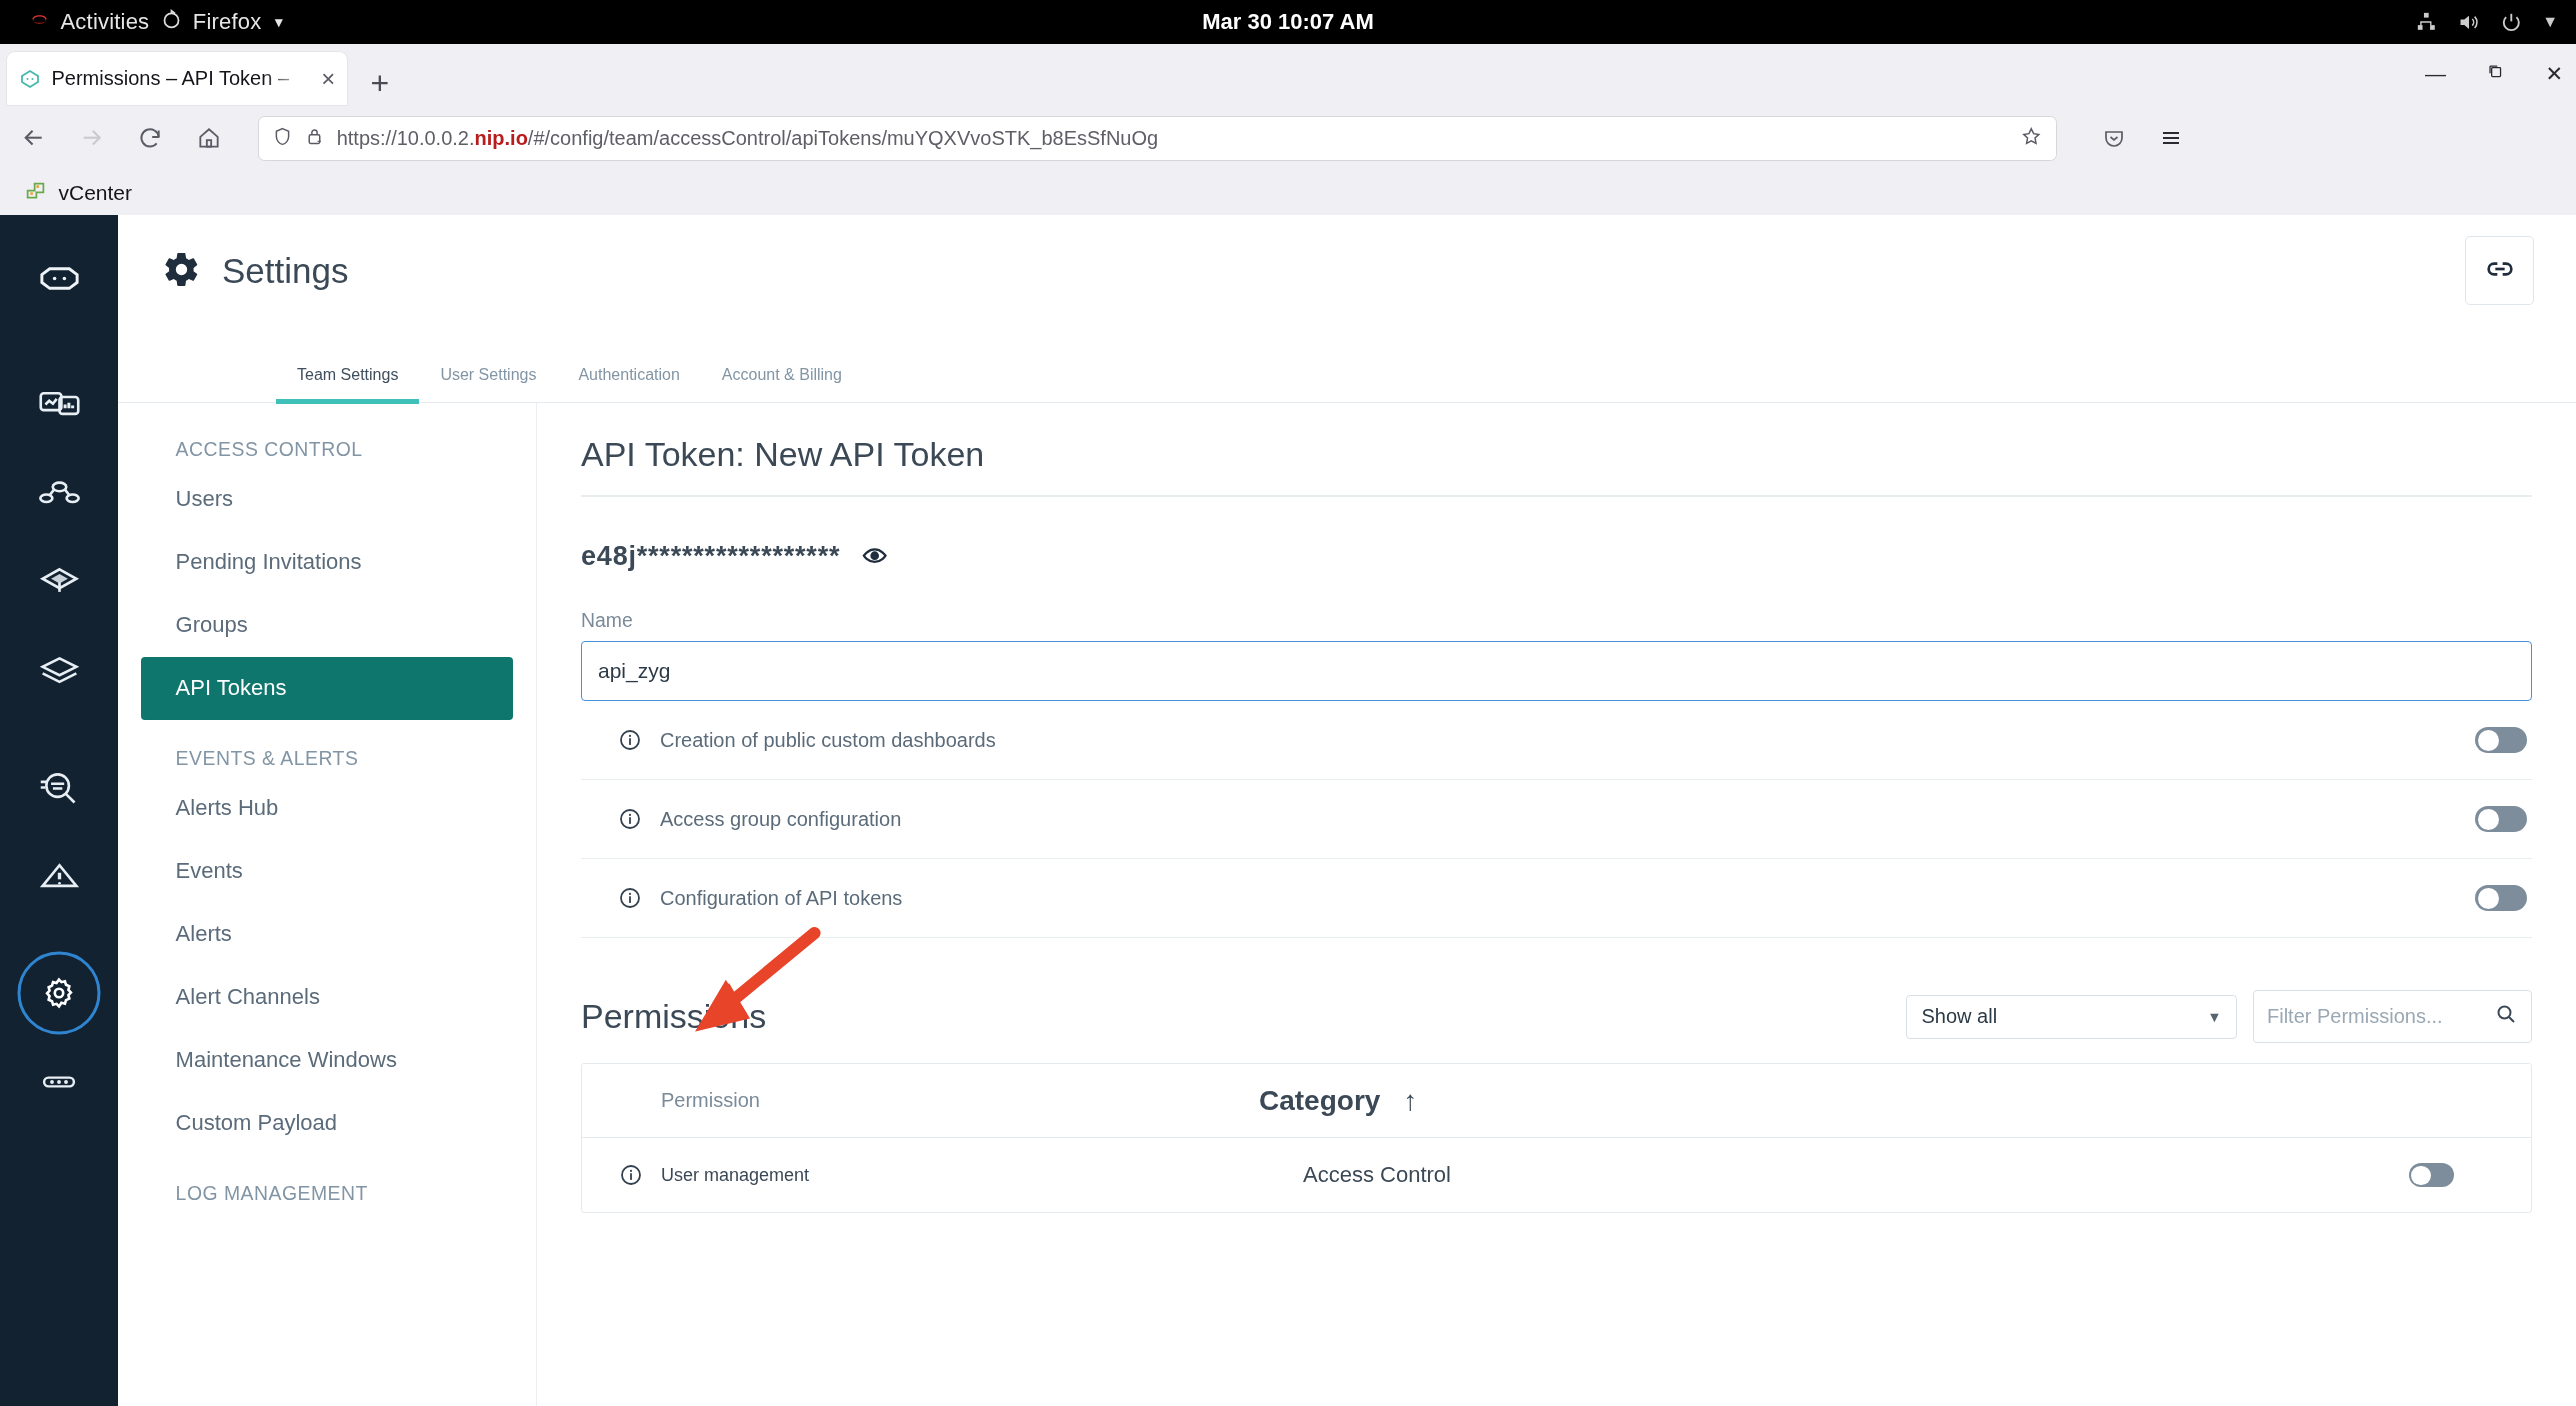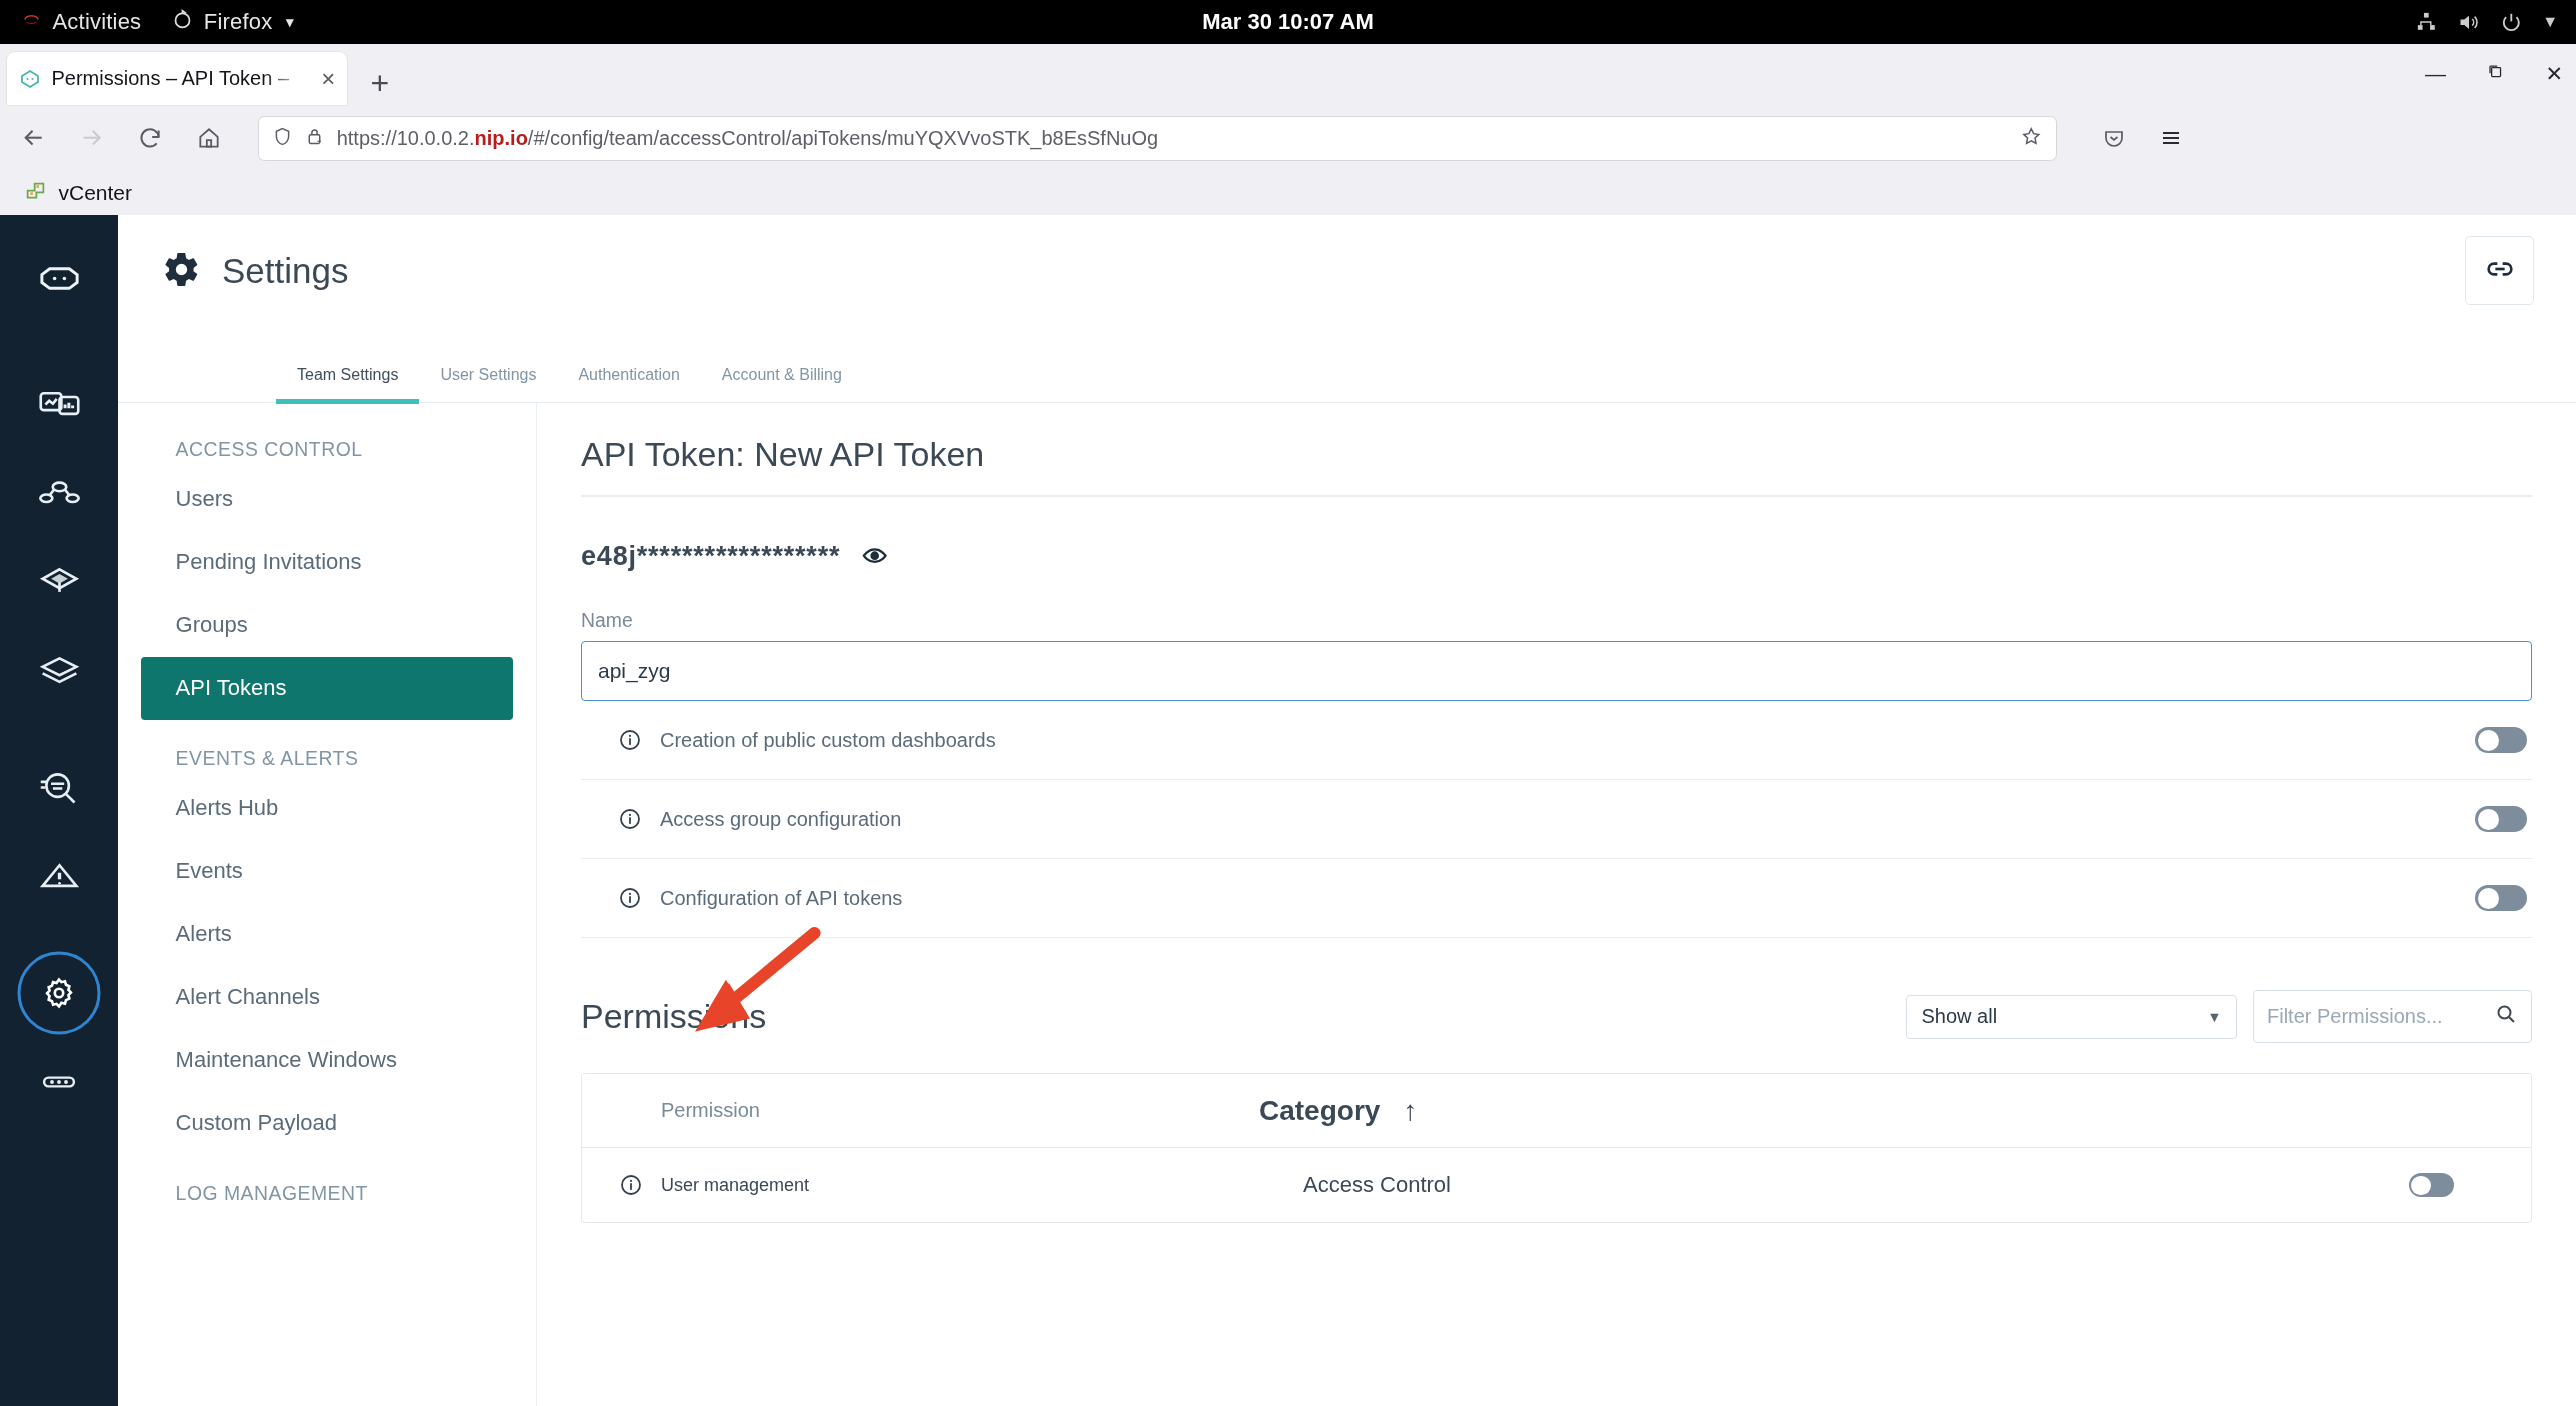--- a/index.html
+++ b/index.html
@@ -11,21 +11,21 @@
   }
 
   
   #gnome-bar {
     height: 44px; width: 100%;
     background: #000000; color: #e6e6e6;
     display: flex; align-items: center;
     font-size: 22px;
     position: relative;
   }
-  .gnome-left { display: flex; align-items: center; padding-left: 21px; gap: 31px; }
+  .gnome-left { display: flex; align-items: center; padding-left: 29px; gap: 12px; }
   .gnome-item { display: flex; align-items: center; gap: 10.5px; cursor: default; }
   .gnome-item span.lbl { font-size: 22px; letter-spacing: 0.2px; }
   .gnome-clock {
     position: absolute; left: 50%; transform: translateX(-50%);
     font-size: 22px; font-weight: bold; color: #fff;
   }
   .gnome-right {
     position: absolute; right: 18px; top: 0; height: 44px;
     display: flex; align-items: center; gap: 19.4px;
   }
@@ -187,21 +187,21 @@
     padding: 0 14.5px; font-size: 20px; color: #2c3a47;
   }
   .select-box .caret { margin-left: auto; font-size: 14.5px; color: #55646f; }
   .filter-box {
     width: 279px; height: 53px; border: 0.8px solid #d9e0e5; border-radius: 4px;
     background: #fff; display: flex; align-items: center; padding: 0 13px;
     font-size: 20px; color: #9aa8b4;
   }
   .filter-box .sicon { margin-left: auto; color: #3b4856; }
 
-  .ptable { margin-top: 30px; border: 0.8px solid #e3e9ed; border-radius: 3.2px; overflow: hidden; }
+  .ptable { margin-top: 20px; border: 0.8px solid #e3e9ed; border-radius: 3.2px; overflow: hidden; }
   .ptable-head {
     height: 74px; display: flex; align-items: center;
     border-bottom: 0.8px solid #e3e9ed; background: #ffffff;
   }
   .th-perm { width: 677px; padding-left: 79px; font-size: 20px; color: #7a8a99; }
   .th-cat { font-size: 28px; color: #3b4856; font-weight: bold; display: flex; align-items: center; gap: 23px; }
   .ptable-row { height: 74px; display: flex; align-items: center; padding-left: 37px; gap: 18px; }
   .ptable-row .cell-perm { width: 624px; font-size: 18px; color: #3b4856; }
   .ptable-row .cell-cat { font-size: 22px; color: #3b4856; }
   .ptable-row .toggle { width: 45px; height: 24px; flex: 0 0 45px; margin-right: 77px; }

